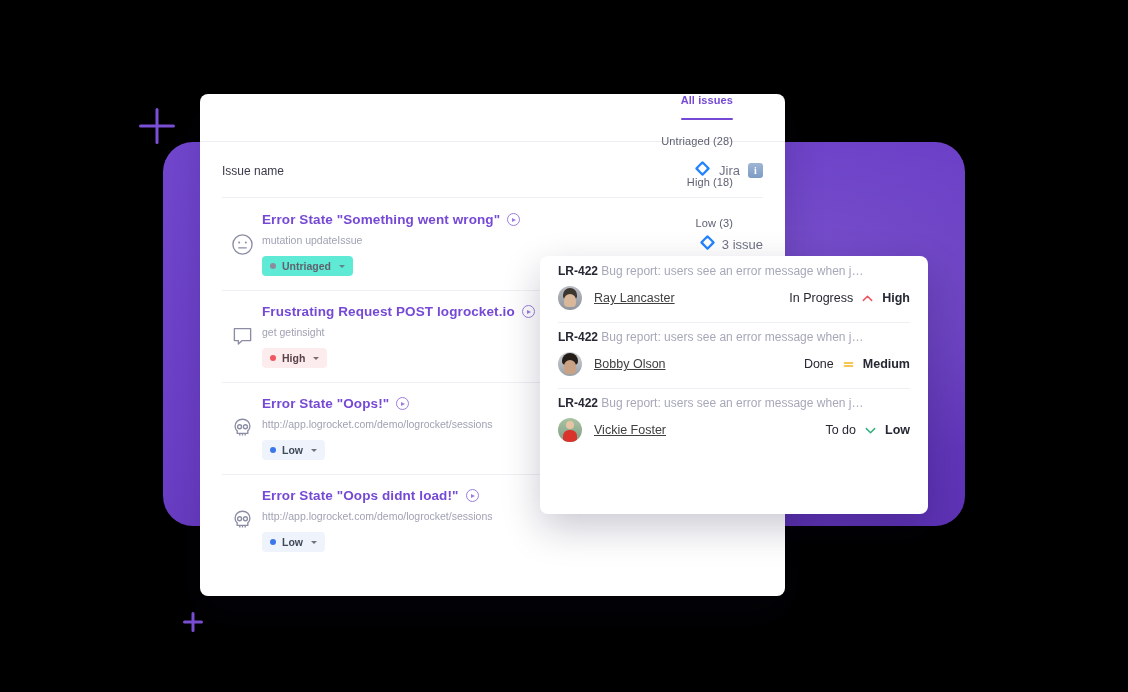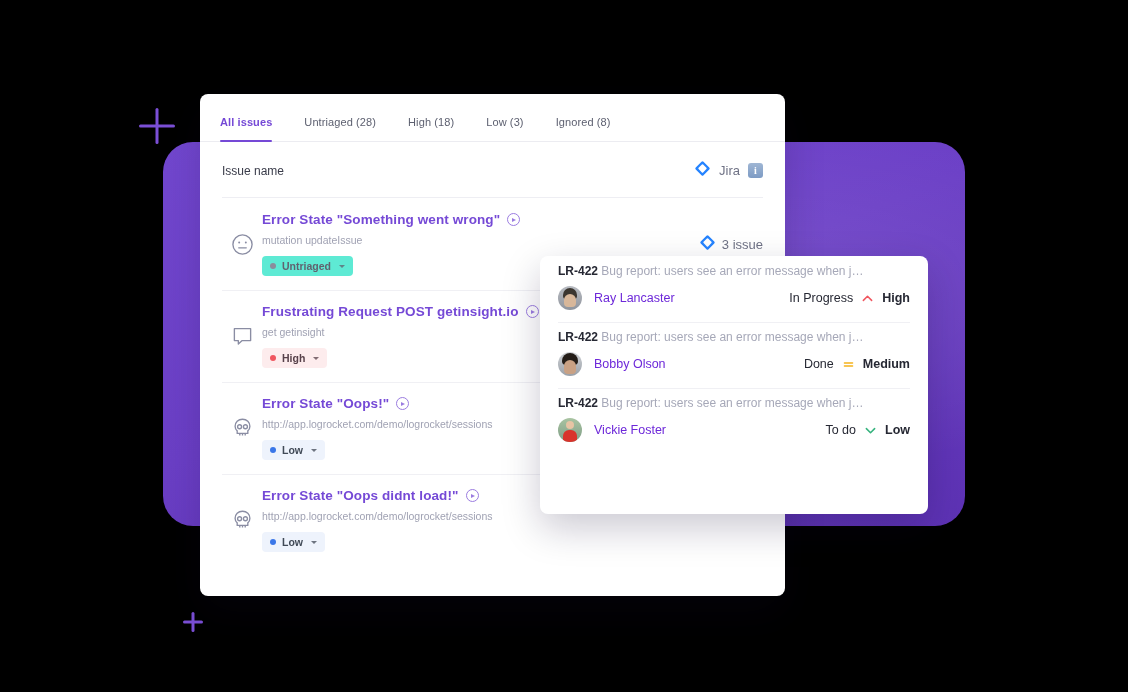--- a/index.html
+++ b/index.html
@@ -43,23 +43,24 @@
   .card {
     position: absolute; left: 200px; top: 94px;
     width: 585px; height: 502px;
     background: #fff; border-radius: 8px;
     box-shadow: 0 16px 40px rgba(20,10,50,.18);
     overflow: hidden;
   }
 
   
   .tabbar {
-    display: flex; align-items: flex-end; gap: 0;
+    display: flex; align-items: flex-end; gap: 16px;
     height: 48px; padding: 0 20px;
     border-bottom: 1px solid #ececf1;
+    flex-direction: column;
   }
   .tab {
     position: relative; font-size: 11px; color: #5d6070;
     padding: 0 0 13px 0; margin-right: 32px; cursor: pointer;
     letter-spacing: .1px; white-space: nowrap;
   }
   .tab.active { color: #7549d6; font-weight: 700; }
   .tab.active::after {
     content:""; position:absolute; left:0; right:0; bottom:-1px;
     height:2px; background:#7549d6; border-radius:2px;
@@ -141,21 +142,21 @@
   .jira-issue + .jira-issue::before {
     content:""; position:absolute; left:0; right:0; top:0; height:1px; background:#f0f0f4;
   }
   .ji-line1 { font-size:12px; color:#a6a8b8; white-space:nowrap; overflow:hidden; }
   .ji-line1 b { color:#262833; font-weight:700; }
   .ji-line2 { display:flex; align-items:center; margin-top:8px; }
   .avatar {
     width:24px; height:24px; border-radius:50%; overflow:hidden; position:relative;
     background:#b8bcc6; flex: 0 0 24px;
   }
-  .ji-name { font-size:12.5px; color:#6d28d9; margin-left:12px; }
+  .ji-name { font-size:12.5px; color:#404040; margin-left:12px;text-decoration:underline; }
   .ji-right { margin-left:auto; display:flex; align-items:center; gap:9px; }
   .ji-status { font-size:12.5px; font-weight:400; color:#262833; }
   .ji-prio { font-size:12.5px; font-weight:700; color:#262833; }
   .prio-ico { width:11px; height:11px; display:block; }
 
   
   .av-ray { background: linear-gradient(180deg,#b9bcc2 0%, #8f949d 100%); }
   .av-ray::before{ content:""; position:absolute; left:5px; top:2px; width:14px; height:11px;
     background:#3b3630; border-radius:7px 7px 3px 3px;}
   .av-ray::after{ content:""; position:absolute; left:6px; top:8px; width:12px; height:13px;
@@ -246,21 +247,21 @@
     </div>
 
     <div class="row">
       <div class="row-icon">
         <svg width="25" height="25" viewBox="0 0 24 24" fill="none" stroke="#8a8da3" stroke-width="1.3" stroke-linejoin="round">
           <path d="M4.2 4.5h15.6v11.4h-8.1L8 19.3v-3.4H4.2z"></path>
         </svg>
       </div>
       <div class="row-body">
         <div class="row-title">
-          <span>Frustrating Request POST getinsight.io</span>
+          <span>Frustrating Request POST logrocket.io</span>
           <span class="play"></span>
         </div>
         <div class="row-sub">get getinsight</div>
         <div class="chip chip-high">
           <span class="dot"></span>
           <span>High</span>
           <span class="caret"></span>
         </div>
       </div>
       <div class="row-right"></div>

